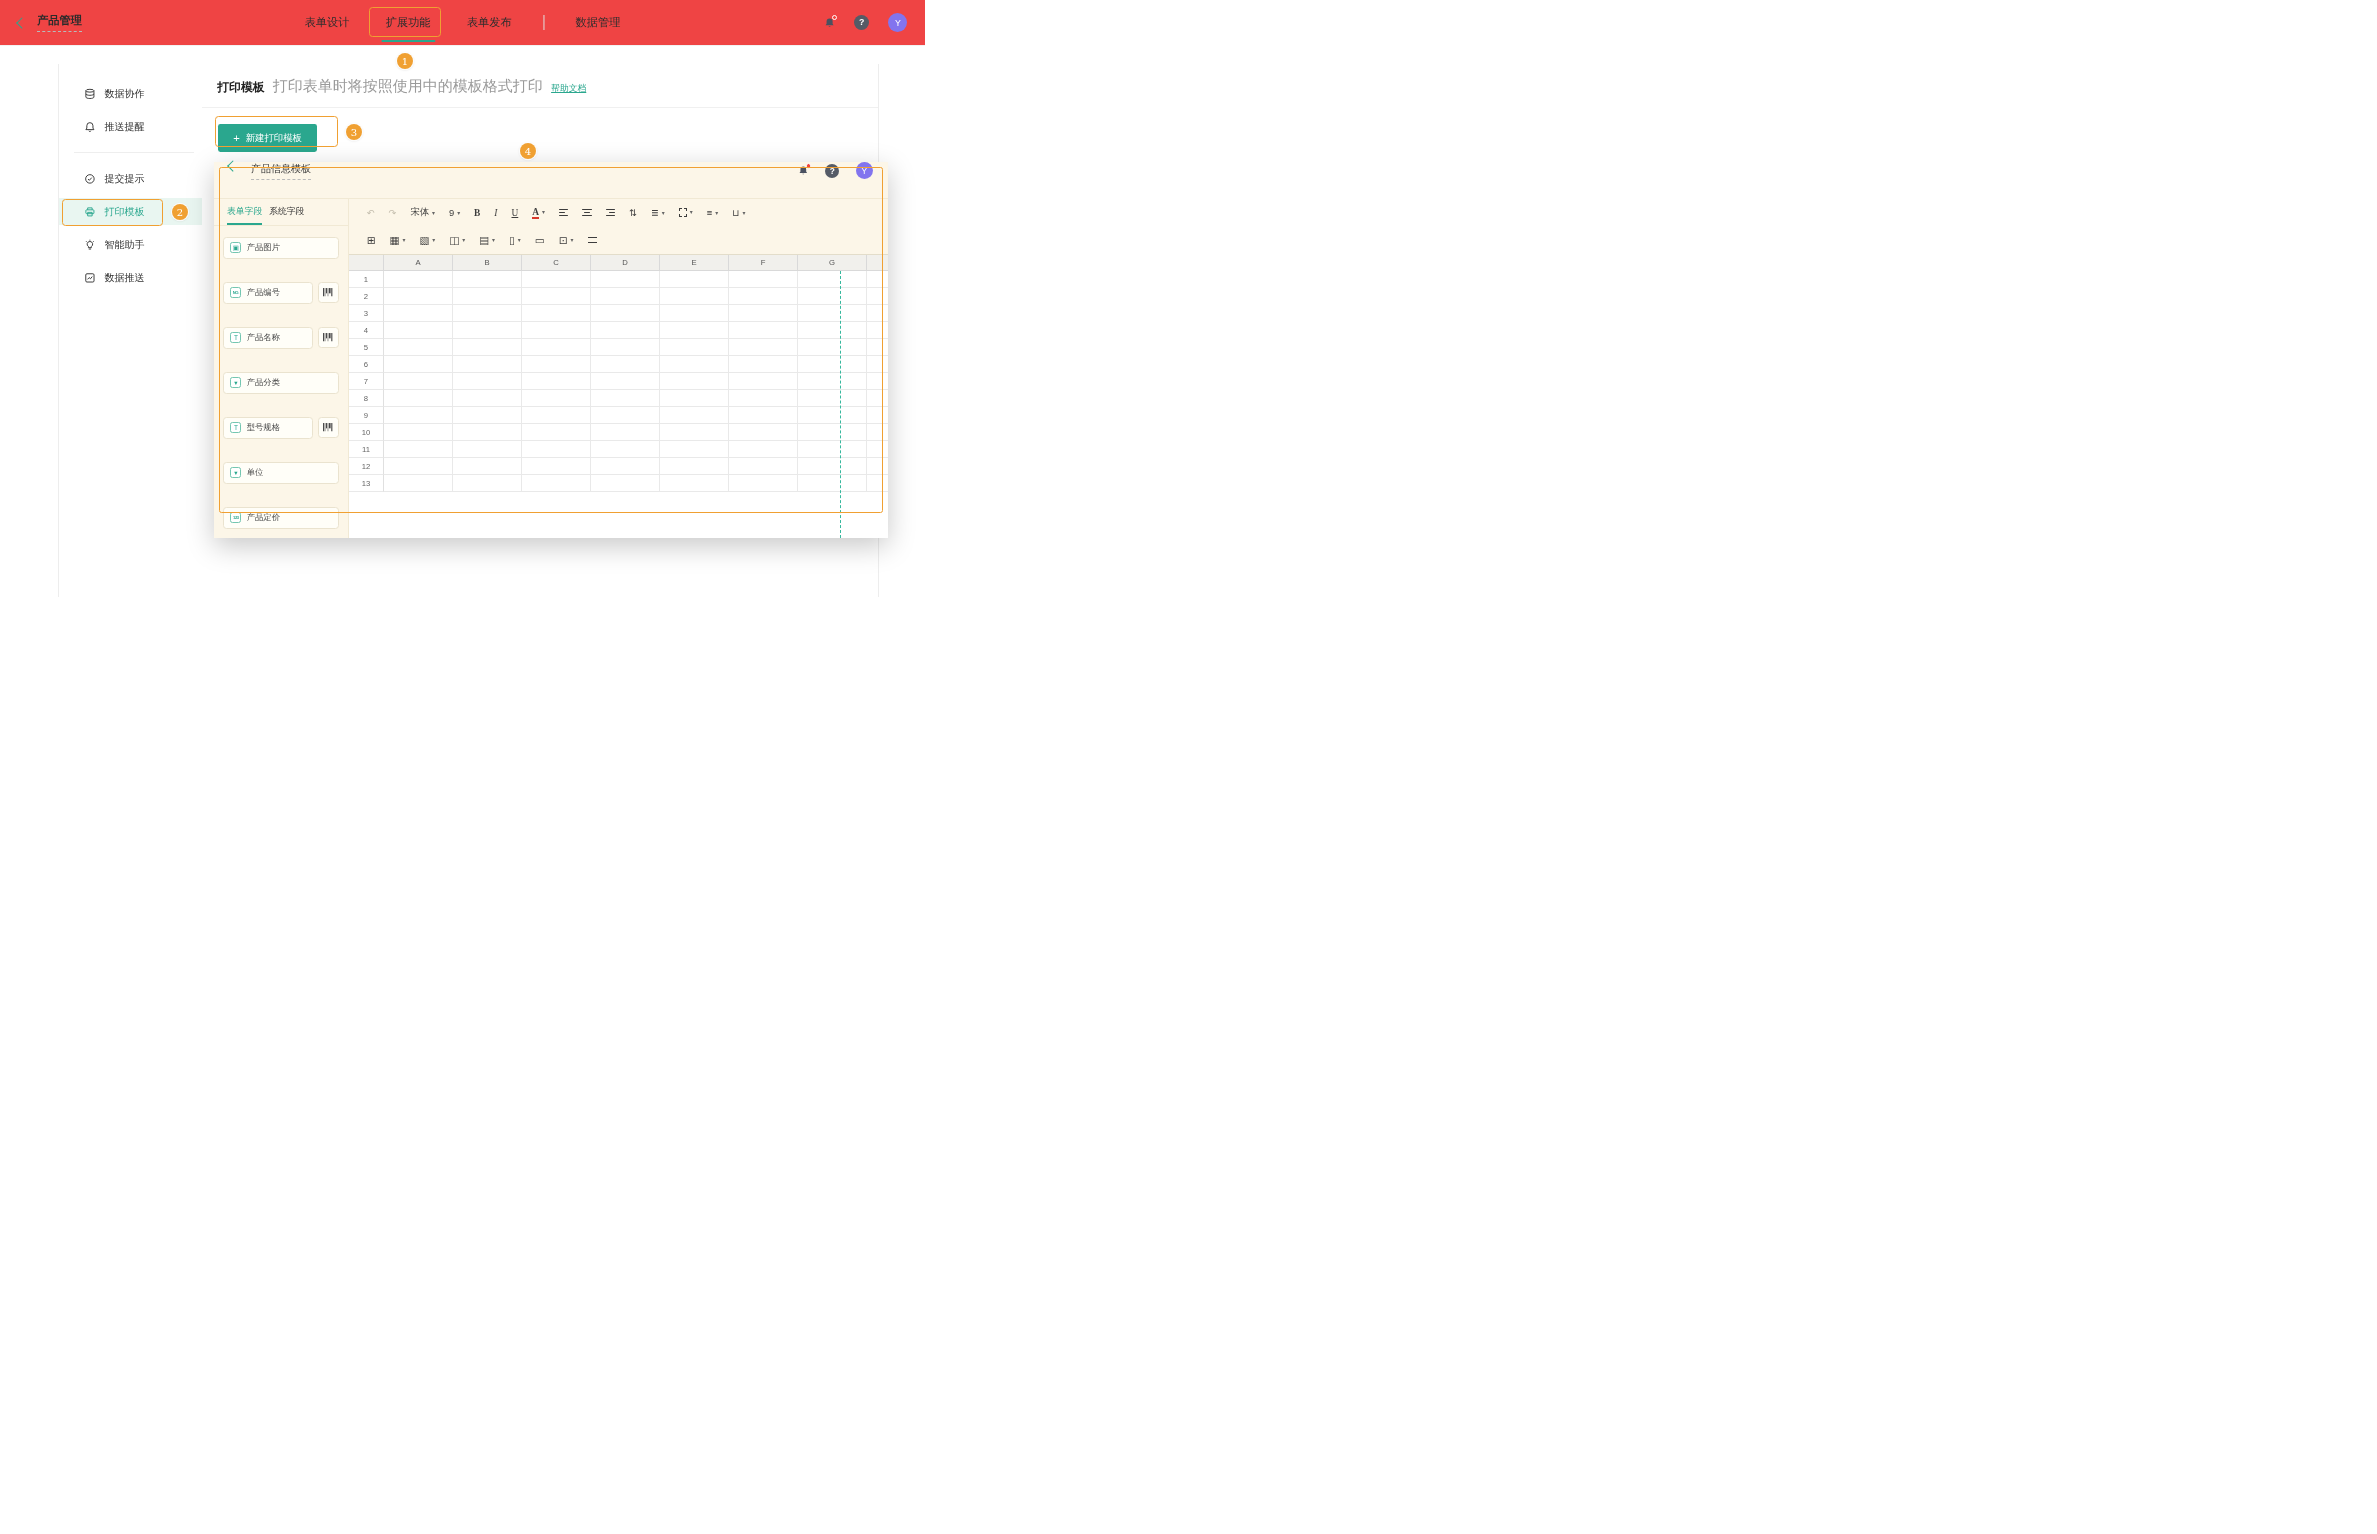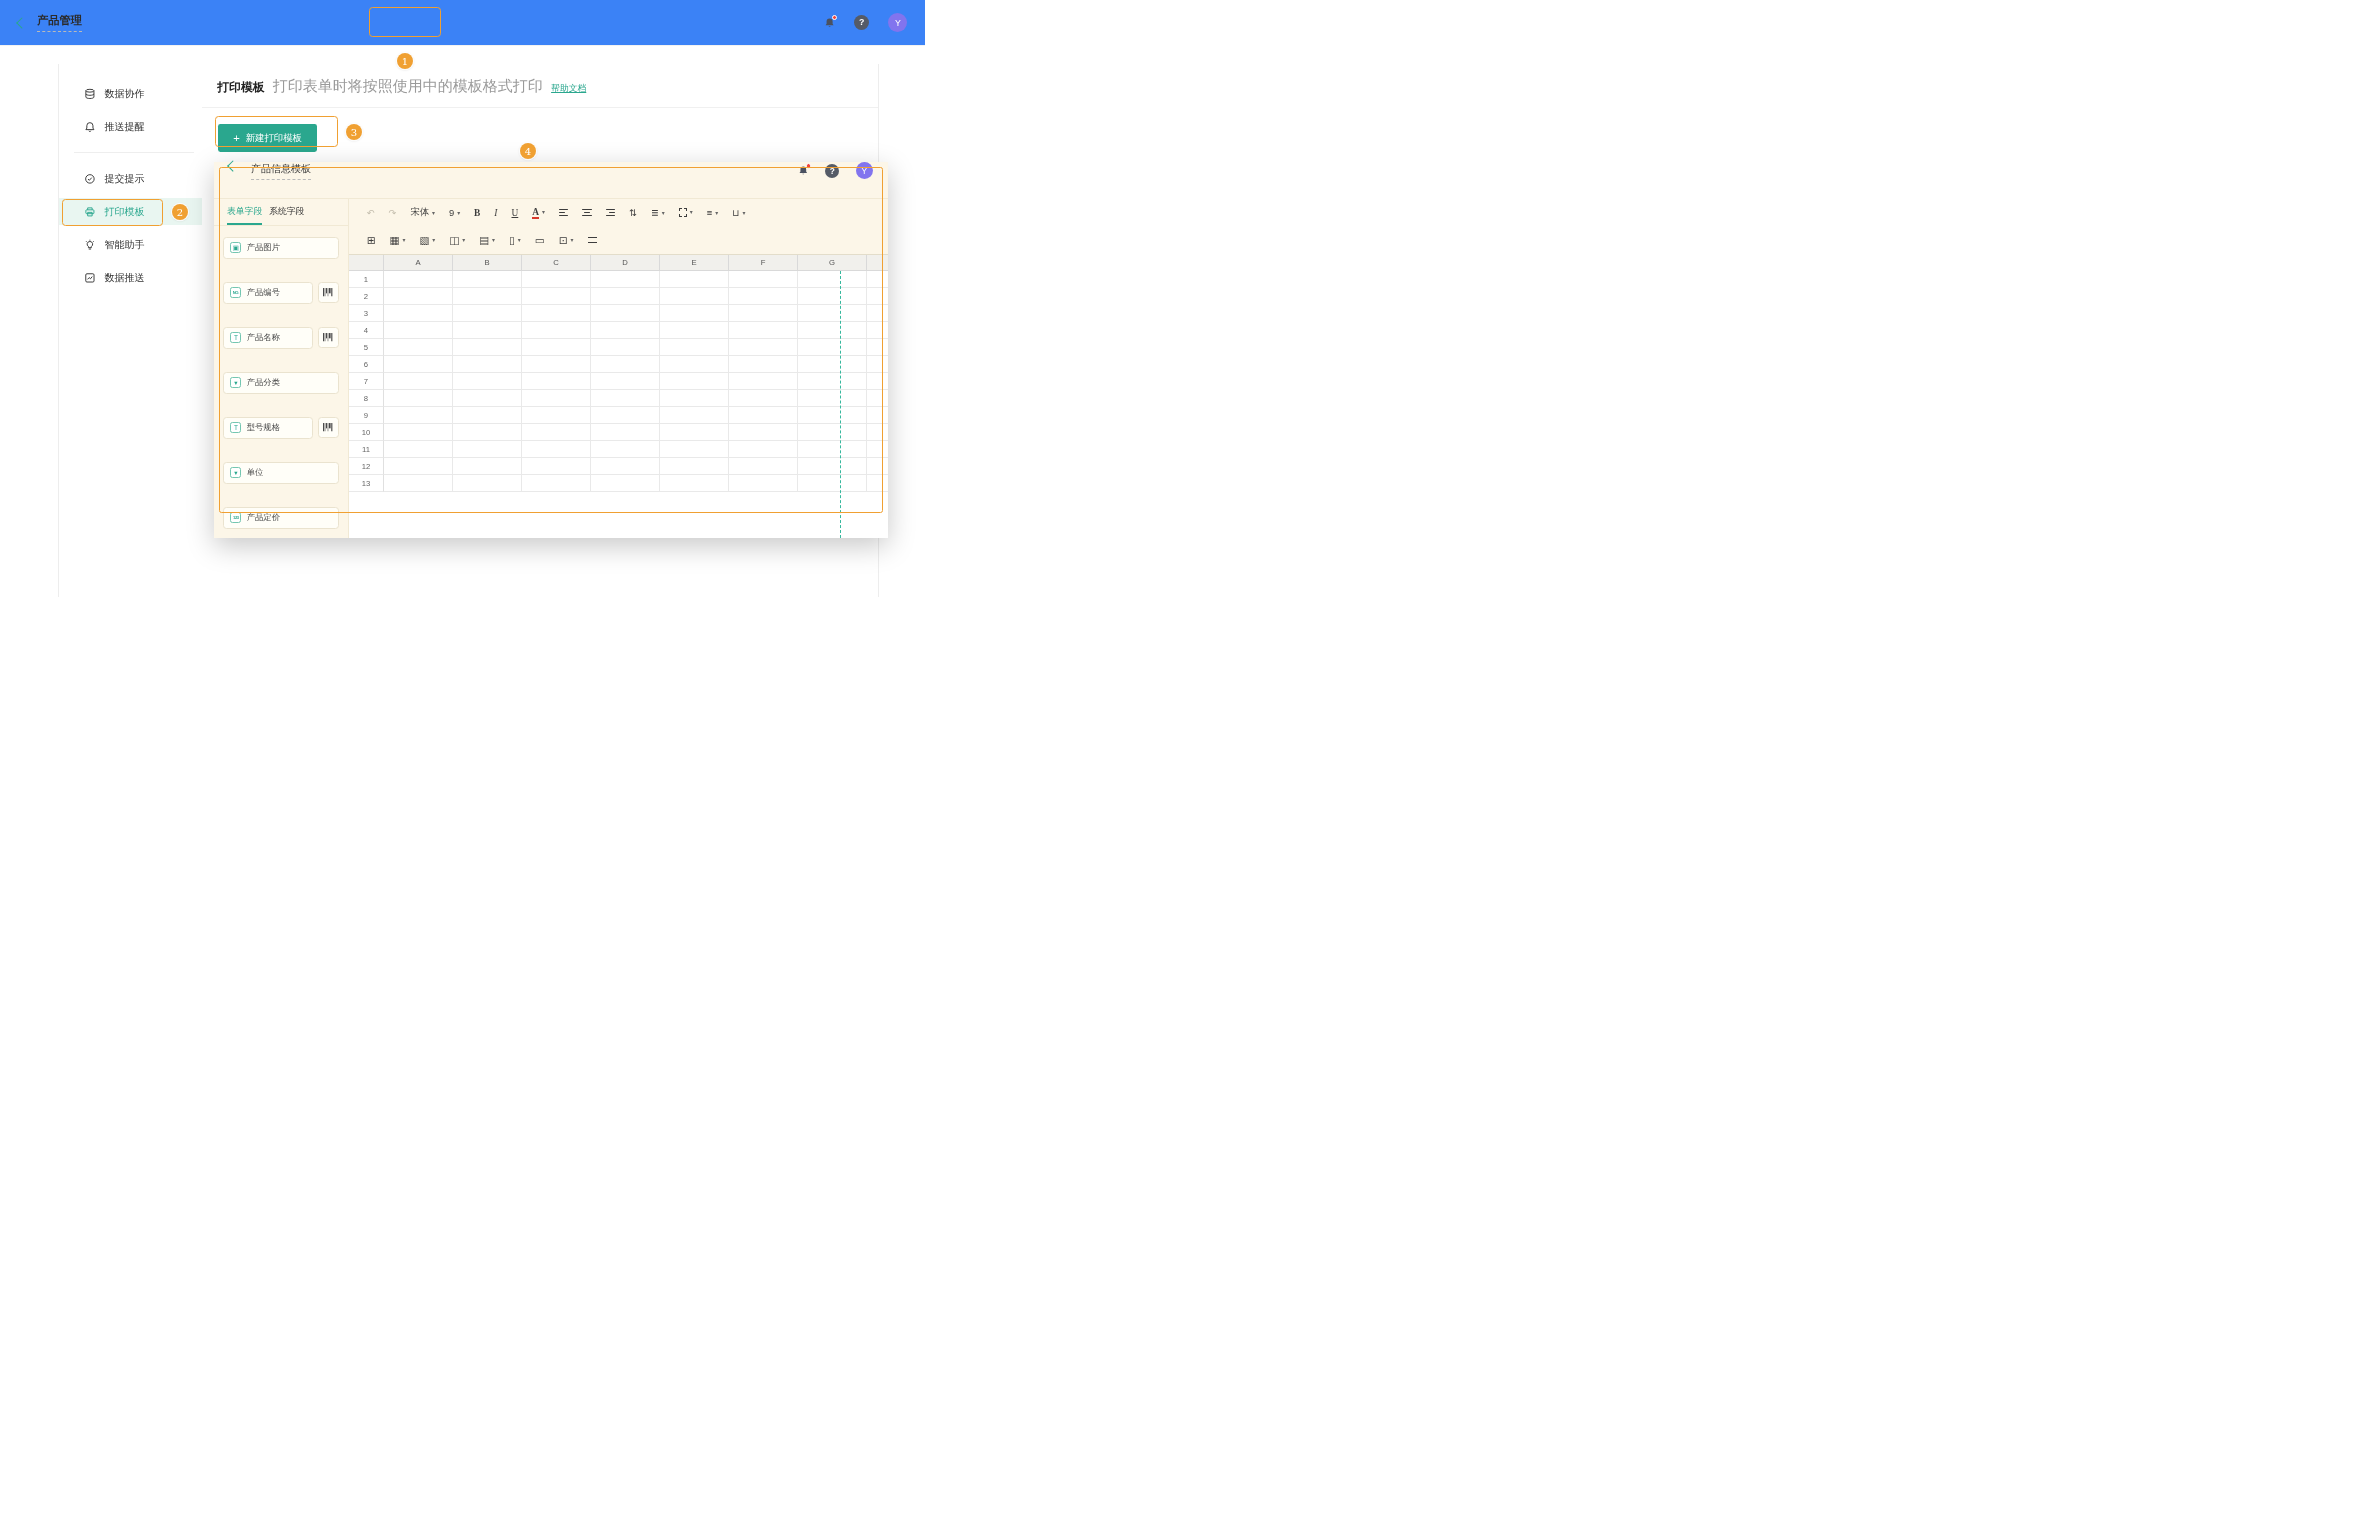--- a/index.html
+++ b/index.html
@@ -1,20 +1,20 @@
 <!DOCTYPE html>
 <html style="font-size:9.4px"><head>
 <meta charset="utf-8">
 <style>
   * { margin:0; padding:0; box-sizing:border-box; }
   body { font-family:"Liberation Sans","DejaVu Sans",sans-serif; background:#fff; }
   .page { position:relative; width:925px; height:597px; background:#fff; overflow:hidden; }
 
   
-  .header { height:46px; display:flex; align-items:center; padding:0 17.7px; border-bottom:0.6px solid #f2f2f2; position:relative; background:#3b82f6; z-index:2; }
+  .header { height:46px; display:flex; align-items:center; padding:0 17.7px; border-bottom:0.6px solid #f2f2f2; position:relative; background:#ef4444; z-index:2; }
   .header-left { display:flex; align-items:center; gap:11.8px; }
   .chev { width:7.7px; height:7.7px; border-left:1.8px solid #2aa78e; border-bottom:1.8px solid #2aa78e; transform:rotate(45deg); cursor:pointer; flex:none; }
   .page-title { font-size:11.2px; font-weight:700; color:#2b2b2b; padding-bottom:3.5px; border-bottom:0.6px dashed #b9b9b9; }
   .header-tabs { position:absolute; left:50%; top:0; height:100%; transform:translateX(-50%); display:flex; align-items:center; gap:27px; }
   .tab { font-size:11.2px; color:#2d2d2d; cursor:pointer; position:relative; padding:3.5px 4.7px; white-space:nowrap; }
   .tab.active::after { content:""; position:absolute; left:0; right:0; bottom:-8.8px; height:2.4px; background:#2aa78e; border-radius:1.2px; }
   .tab-divider { width:0.6px; height:15.3px; background:#e0e0e0; }
   .header-right { margin-left:auto; display:flex; align-items:center; gap:19px; }
   .icon-wrap { position:relative; cursor:pointer; display:flex; }
   .dot { position:absolute; top:-1.8px; right:-2.4px; width:5.3px; height:5.3px; background:#f2453d; border-radius:50%; border:0.6px solid #fff; }
@@ -114,20 +114,27 @@
 </head>
 <body>
 
 <div class="page">
 
   <div class="header">
     <div class="header-left">
       <span class="chev"></span>
       <span class="page-title">产品管理</span>
     </div>
+    <div class="header-tabs">
+      <span class="tab">表单设计</span>
+      <span class="tab active">扩展功能</span>
+      <span class="tab">表单发布</span>
+      <span class="tab-divider"></span>
+      <span class="tab">数据管理</span>
+    </div>
     <div class="header-right">
       <span class="icon-wrap">
         <svg viewBox="0 0 20 20" width="11.2" height="11.2" fill="#4a5160">
             <path d="M10 2.6a5.4 5.4 0 0 1 5.4 5.4v4.2l1.7 2.7H2.9l1.7-2.7V8A5.4 5.4 0 0 1 10 2.6z"></path>
             <path d="M8.2 16.4a1.9 1.9 0 0 0 3.6 0z"></path>
           </svg>
         <span class="dot"></span>
       </span>
       <span class="help-circle">?</span>
       <span class="avatar">Y</span>

